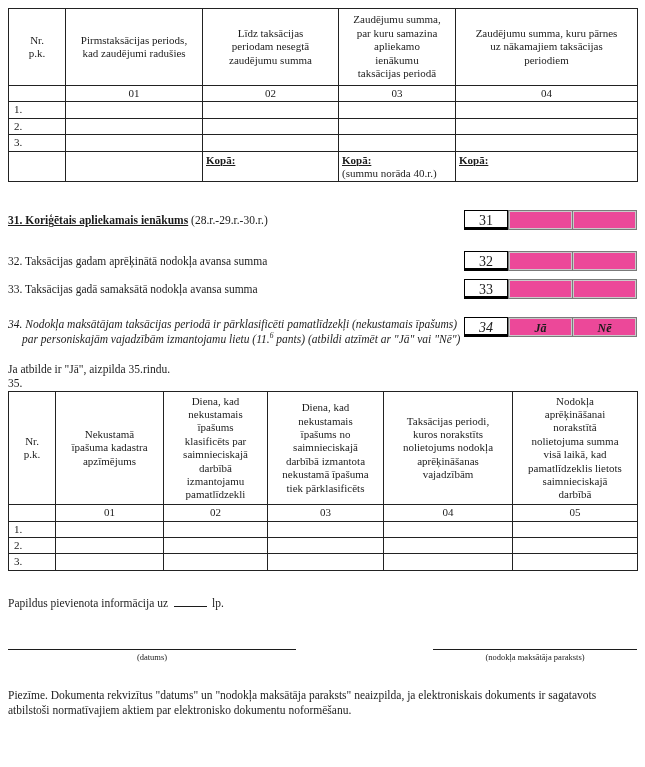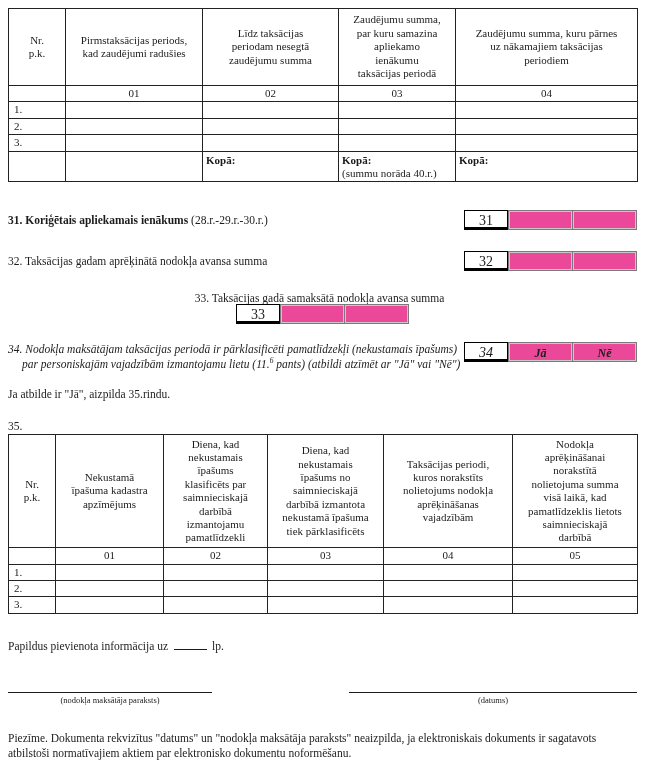--- a/index.html
+++ b/index.html
@@ -13,44 +13,44 @@
   
   table{border-collapse:collapse;table-layout:fixed;width:629px;}
   td{border:1px solid #222;padding:1px 3px;text-align:center;vertical-align:middle;
      font-size:11px;line-height:1.22;overflow:hidden;}
   .pre{white-space:pre-line;}
   td.rowlab{text-align:left;padding-left:5px;}
   .t1 tr.hdr td{height:74px;}
   .t1 tr.nums td{height:12px;}
   .t1 tr.datarow td{height:13px;}
   .t1 tr.total td{height:26px;text-align:left;vertical-align:top;padding-top:2px;}
-  .b{font-weight:bold;}
+  .b{font-weight:bold;text-decoration:underline;}
   .total-note{font-weight:normal;display:block;}
   .t2 tr.hdr td{height:110px;}
   .t2 tr.nums td{height:12px;}
   .t2 tr.datarow td{height:12px;}
 
   
   .itemrow{display:flex;justify-content:space-between;align-items:center;}
   .itemrow34{display:flex;justify-content:space-between;align-items:flex-start;}
   .item-label{padding-right:6px;}
   .fbox{display:flex;height:20px;flex:0 0 auto;}
   .fbox .num{width:42px;border:1px solid #000;border-right:2px solid #000;
     border-bottom:3px solid #000;text-align:center;line-height:20px;font-size:14px;background:#fff;}
   .fbox .cell{width:63px;border:1px solid #7a7a7a;box-shadow:inset 0 0 0 1px #c9c9c9;
     margin-left:-1px;line-height:20px;text-align:center;font-weight:bold;font-size:12px;background:#ec4899;}
   .m31{margin-top:28px;}
   .m32{margin-top:21px;}
-  .m33{margin-top:21px;flex-direction:column;}
+  .m33{margin-top:8px;}
   .m34{margin-top:18px;font-style:italic;}
   .label34{width:452px;padding-left:14px;text-indent:-14px;line-height:1.25;}
   sup.s6{font-size:7.5px;vertical-align:super;line-height:0;}
 
   .cond{margin-top:17px;}
-  .sec35{margin-top:20px;margin-bottom:2px;}
+  .sec35{margin-top:2px;margin-bottom:2px;}
 
   
   .t2total{display:flex;align-items:stretch;height:16px;}
   .t2total .sp{width:437px;}
   .t2total .lbl{width:62px;text-align:right;font-weight:bold;padding-right:6px;line-height:16px;font-size:12px;}
   .t2total .cell{width:122px;border:1px solid #4a4a4a;box-shadow:inset 0 0 0 1px #cfcfcf;background:#fff;}
 
   
   .attach{margin-top:24px;}
   .blank{display:inline-block;width:33px;border-bottom:1px solid #1c1c1c;height:11px;
@@ -253,19 +253,19 @@
     </tr>
   </tbody>
     </table>
 
 
   <div class="attach">
     <span>Papildus pievienota informācija uz</span><span class="blank"></span><span>lp.</span>
   </div>
 
   <div class="sigrow">
+    <div class="sigblock sig-date">(datums)</div>
     <div class="sigblock sig-sign">(nodokļa maksātāja paraksts)</div>
-    <div class="sigblock sig-date">(datums)</div>
   </div>
 
   <div class="footnote">Piezīme. Dokumenta rekvizītus "datums" un "nodokļa maksātāja paraksts" neaizpilda, ja elektroniskais dokuments ir sagatavots atbilstoši normatīvajiem aktiem par elektronisko dokumentu noformēšanu.</div>
 
 </div>
 
 </body></html>

